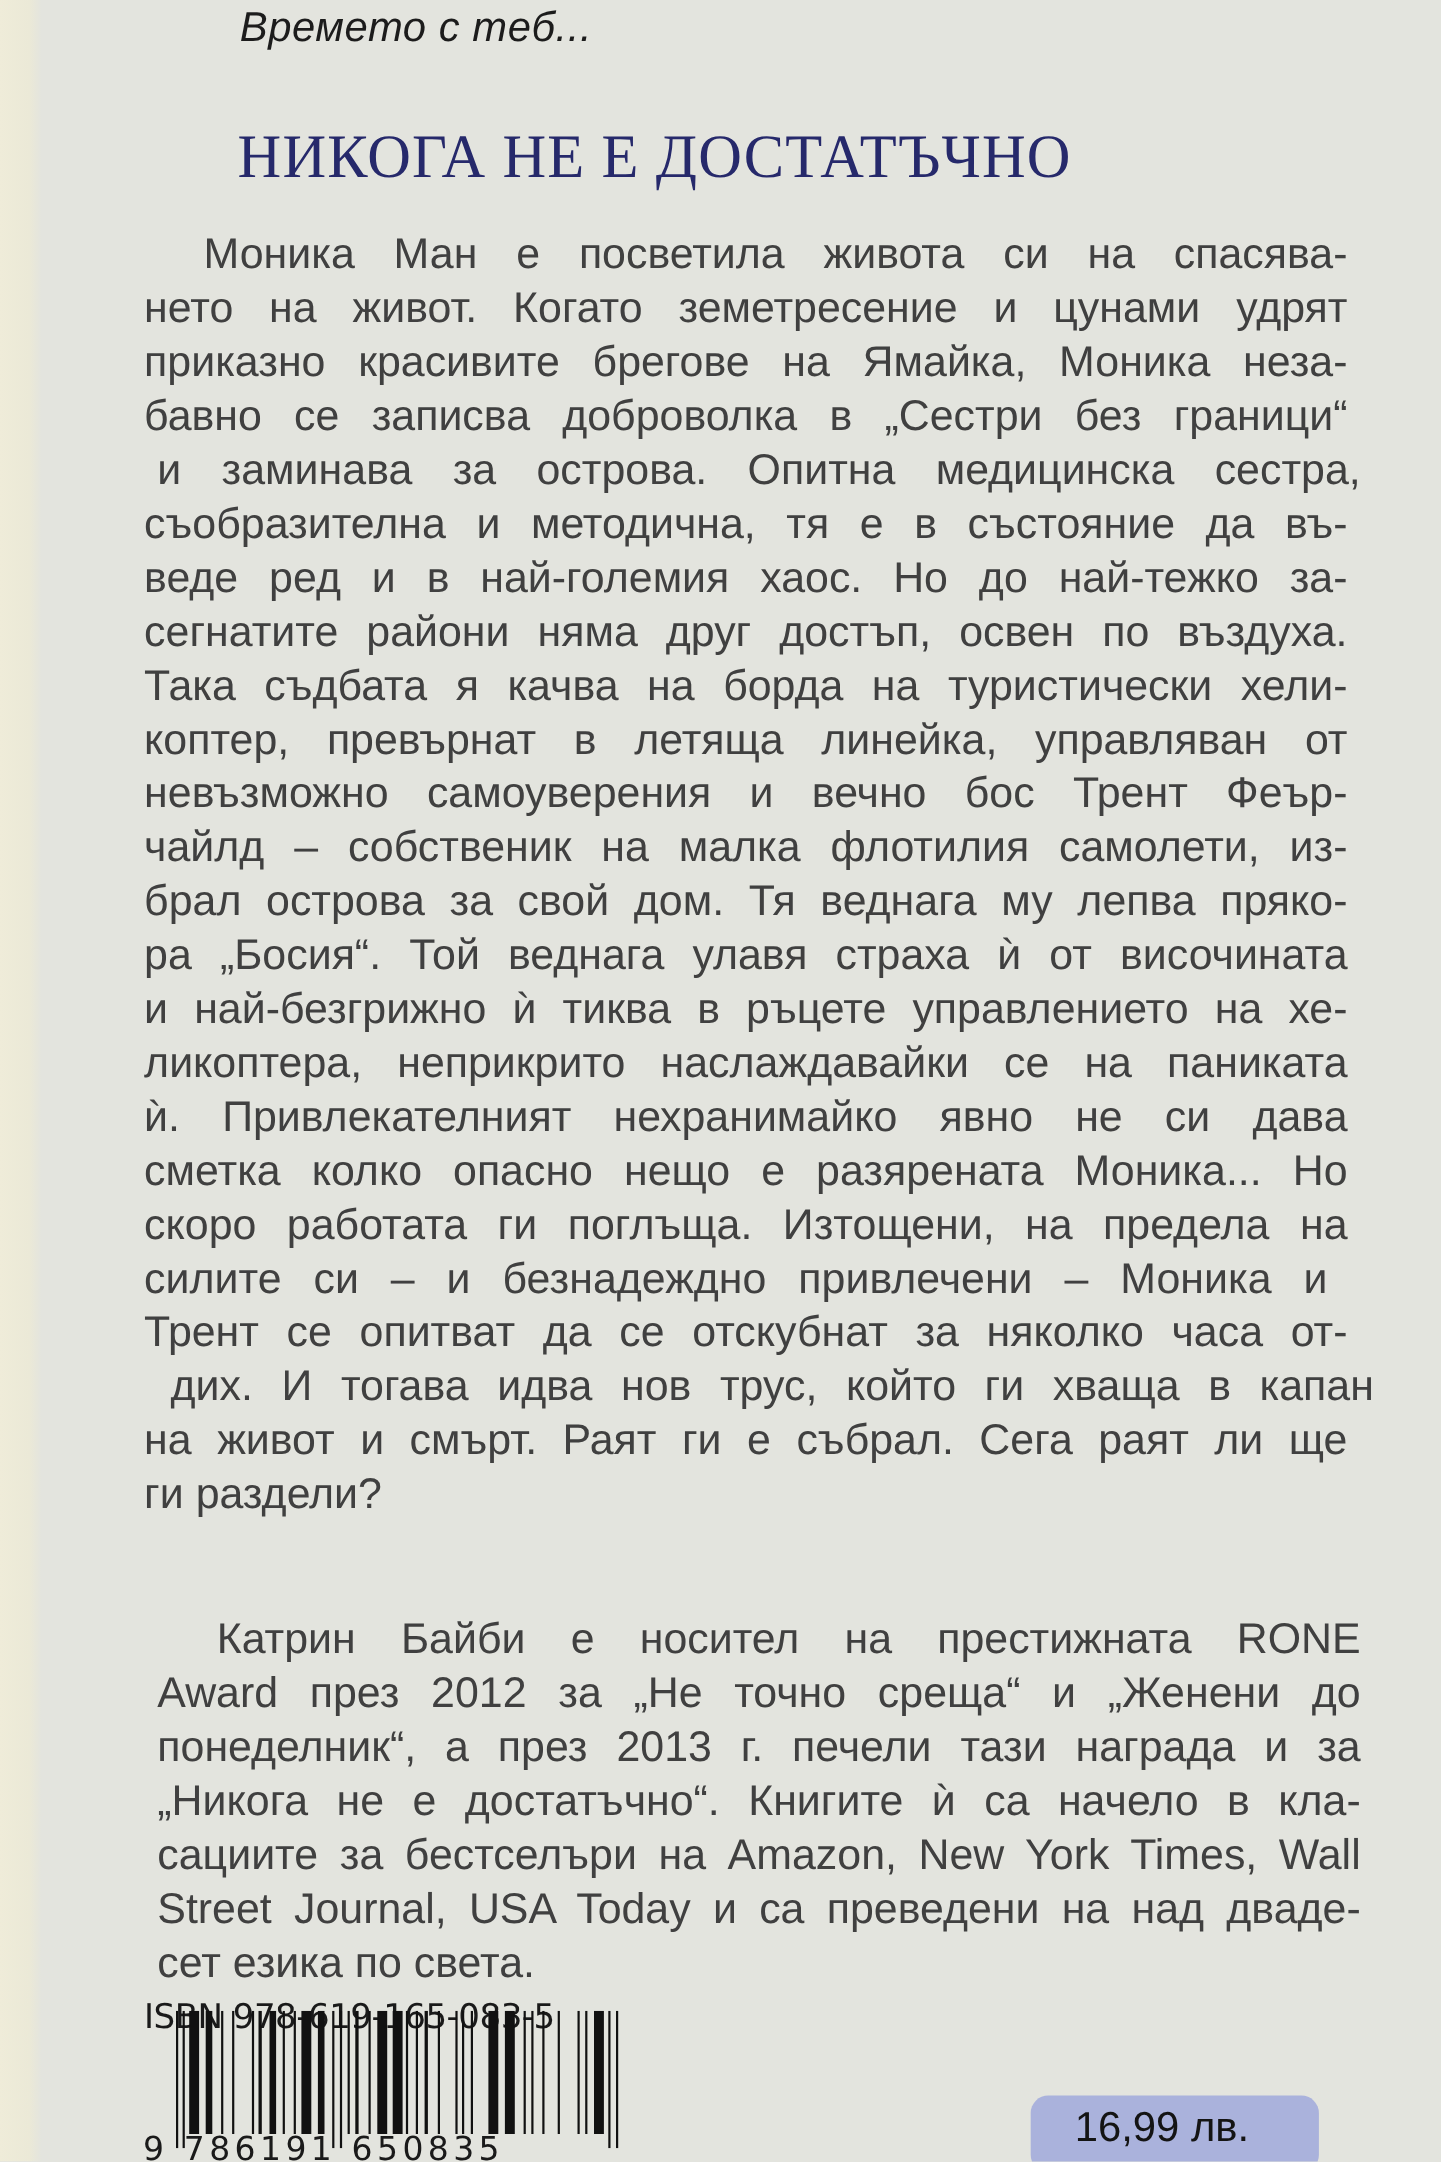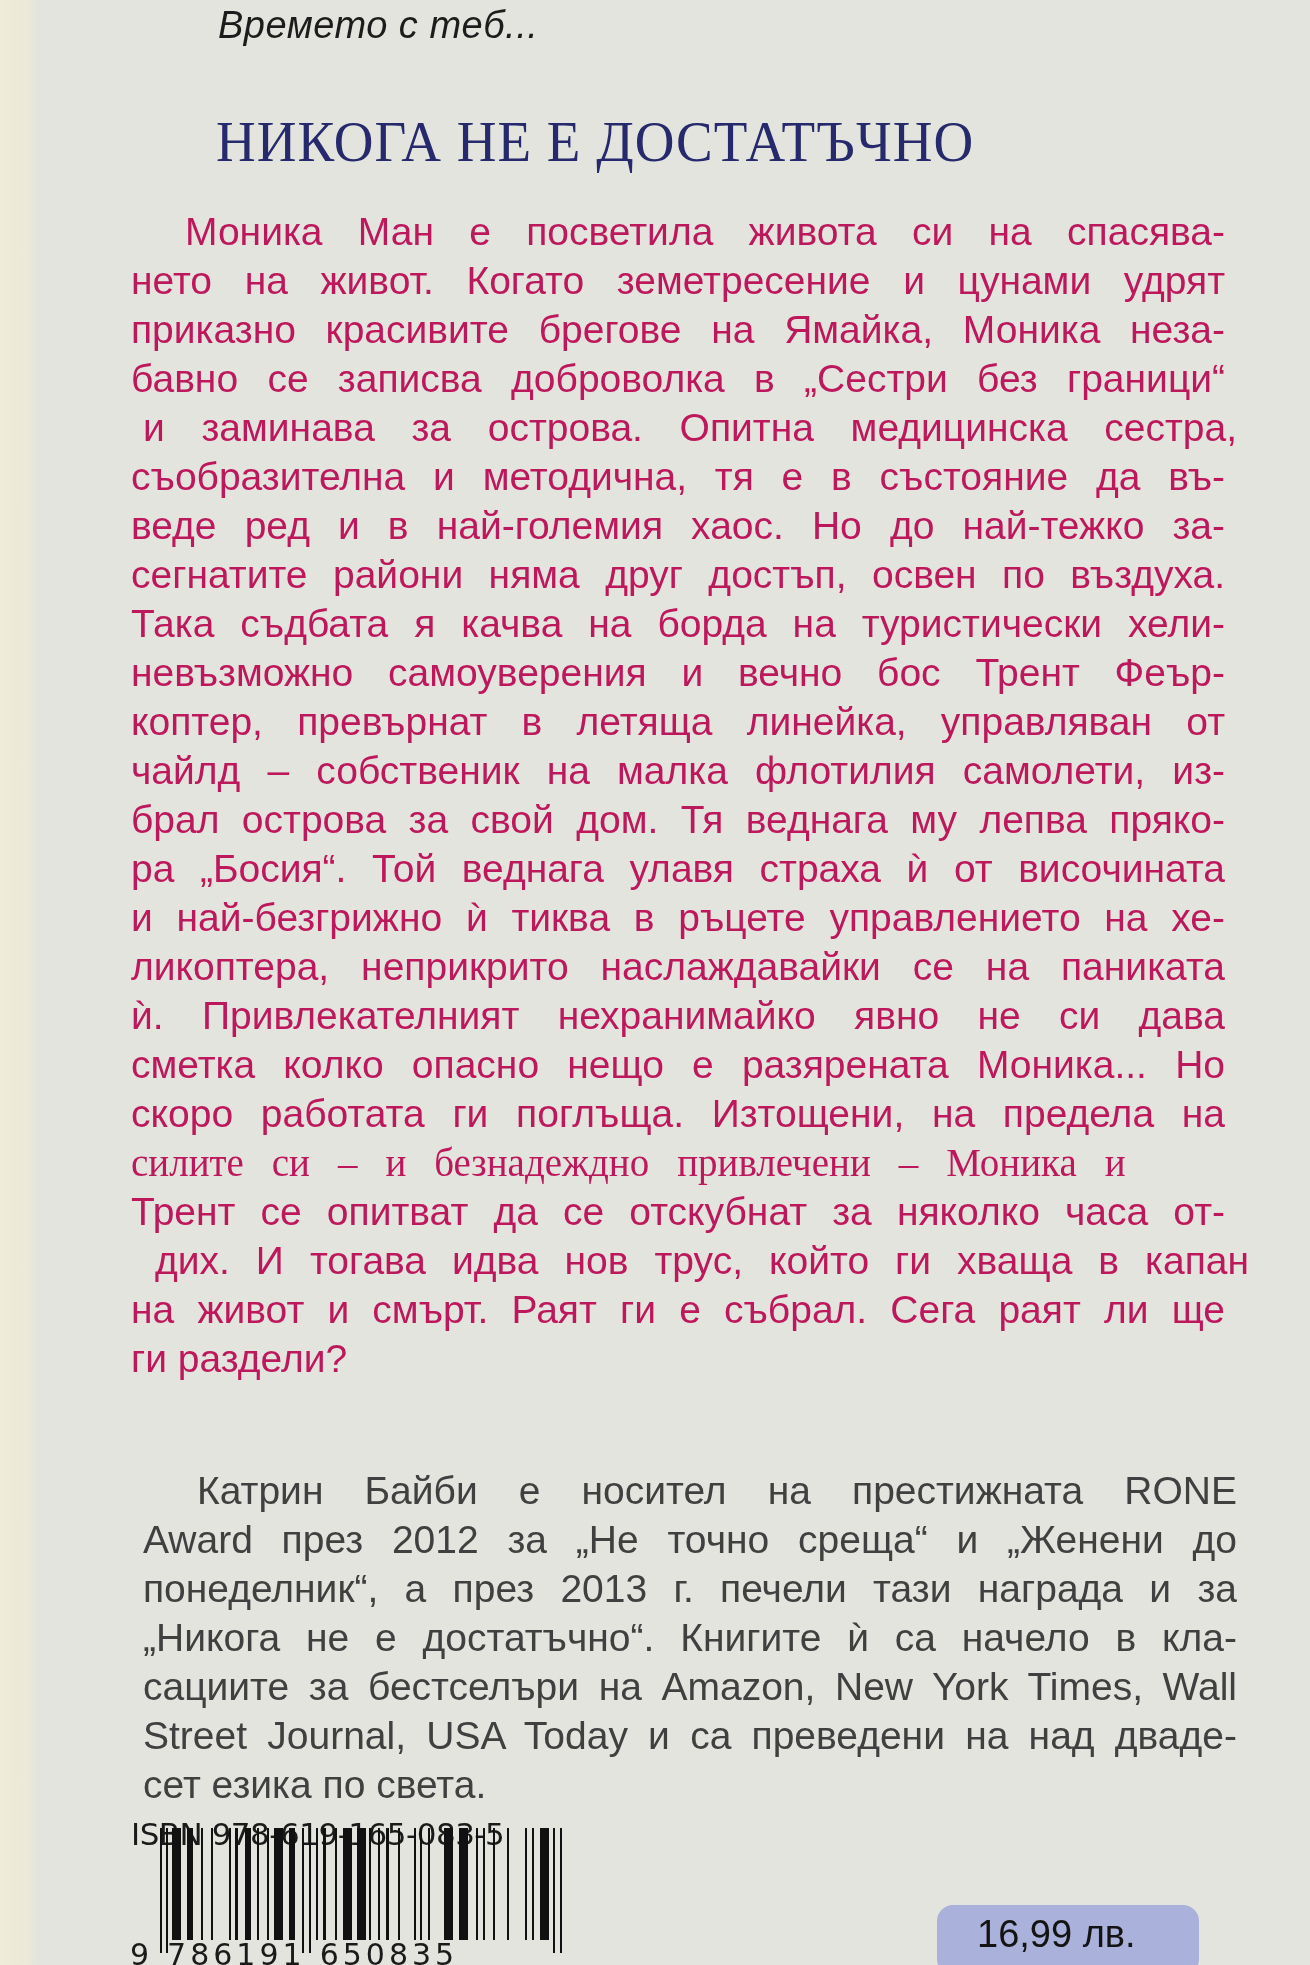--- a/index.html
+++ b/index.html
@@ -57,21 +57,21 @@
     height: 49px;
     white-space: nowrap;
     overflow: visible;
   }
   .para .line span.txt {
     display: inline-block;
     transform-origin: left center;
   }
   .para1 {
     top: 207px;
-    color: #be185d;
+    color: #404040;
   }
   .para2 {
     top: 1466px;
     color: #404040;
     margin-left: 12px;
   }
   .isbn {
     position: absolute;
     left: 131px;
     top: 1788px;
@@ -130,31 +130,31 @@
 <div class="para para1">
   <span class="line"><span class="txt" style="padding-left: 54px; word-spacing: 24.4531px;">Моника Ман е посветила живота си на спасява-</span></span>
   <span class="line"><span class="txt" style="word-spacing: 21.7656px;">нето на живот. Когато земетресение и цунами удрят</span></span>
   <span class="line"><span class="txt" style="word-spacing: 18.901px;">приказно красивите брегове на Ямайка, Моника неза-</span></span>
   <span class="line"><span class="txt" style="word-spacing: 18.4621px;">бавно се записва доброволка в „Сестри без граници“</span></span>
   <span class="line"><span class="txt" style="word-spacing: 25.8281px; margin-left: 12px;">и заминава за острова. Опитна медицинска сестра,</span></span>
   <span class="line"><span class="txt" style="word-spacing: 16.9473px;">съобразителна и методична, тя е в състояние да въ-</span></span>
   <span class="line"><span class="txt" style="word-spacing: 17.2413px;">веде ред и в най-големия хаос. Но до най-тежко за-</span></span>
   <span class="line"><span class="txt" style="word-spacing: 14.6027px;">сегнатите райони няма друг достъп, освен по въздуха.</span></span>
   <span class="line"><span class="txt" style="word-spacing: 15.0879px;">Така съдбата я качва на борда на туристически хели-</span></span>
+  <span class="line"><span class="txt" style="word-spacing: 23.3802px;">коптер, превърнат в летяща линейка, управляван от</span></span>
   <span class="line"><span class="txt" style="word-spacing: 23.9688px;">невъзможно самоуверения и вечно бос Трент Феър-</span></span>
-  <span class="line"><span class="txt" style="word-spacing: 23.3802px;">коптер, превърнат в летяща линейка, управляван от</span></span>
   <span class="line"><span class="txt" style="word-spacing: 16.3036px;">чайлд – собственик на малка флотилия самолети, из-</span></span>
   <span class="line"><span class="txt" style="word-spacing: 11.5347px;">брал острова за свой дом. Тя веднага му лепва пряко-</span></span>
   <span class="line"><span class="txt" style="word-spacing: 14.7129px;">ра „Босия“. Той веднага улавя страха ѝ от височината</span></span>
   <span class="line"><span class="txt" style="word-spacing: 12.8965px;">и най-безгрижно ѝ тиква в ръцете управлението на хе-</span></span>
   <span class="line"><span class="txt" style="word-spacing: 21.0875px;">ликоптера, неприкрито наслаждавайки се на паниката</span></span>
   <span class="line"><span class="txt" style="word-spacing: 27.4844px;">ѝ. Привлекателният нехранимайко явно не си дава</span></span>
   <span class="line"><span class="txt" style="word-spacing: 17.3549px;">сметка колко опасно нещо е разярената Моника... Но</span></span>
   <span class="line"><span class="txt" style="word-spacing: 16.8571px;">скоро работата ги поглъща. Изтощени, на предела на</span></span>
-  <span class="line"><span class="txt" style="word-spacing: 18.1962px; font-family: Liberation Serif, serif;">силите си – и  безнадеждно привлечени – Моника и</span></span>
+  <span class="line"><span class="txt" style="word-spacing: 18.1962px;">силите си – и  безнадеждно привлечени – Моника и</span></span>
   <span class="line"><span class="txt" style="word-spacing: 14.2934px;">Трент се опитват да се отскубнат за няколко часа от-</span></span>
   <span class="line"><span class="txt" style="word-spacing: 15.1594px; margin-left: 24px;">дих. И тогава идва нов трус, който ги хваща в капан</span></span>
   <span class="line"><span class="txt" style="word-spacing: 12.3281px;">на живот и смърт. Раят ги е събрал. Сега раят ли ще</span></span>
   <span class="line last"><span class="txt">ги раздели?</span></span>
 </div>
 
 <div class="para para2">
   <span class="line"><span class="txt" style="padding-left: 54px; word-spacing: 30.2422px;">Катрин Байби е носител на престижната RONE</span></span>
   <span class="line"><span class="txt" style="word-spacing: 17.9444px;">Award през 2012 за „Не точно среща“ и „Женени до</span></span>
   <span class="line"><span class="txt" style="word-spacing: 15.4618px;">понеделник“, а през 2013 г. печели тази награда и за</span></span>

